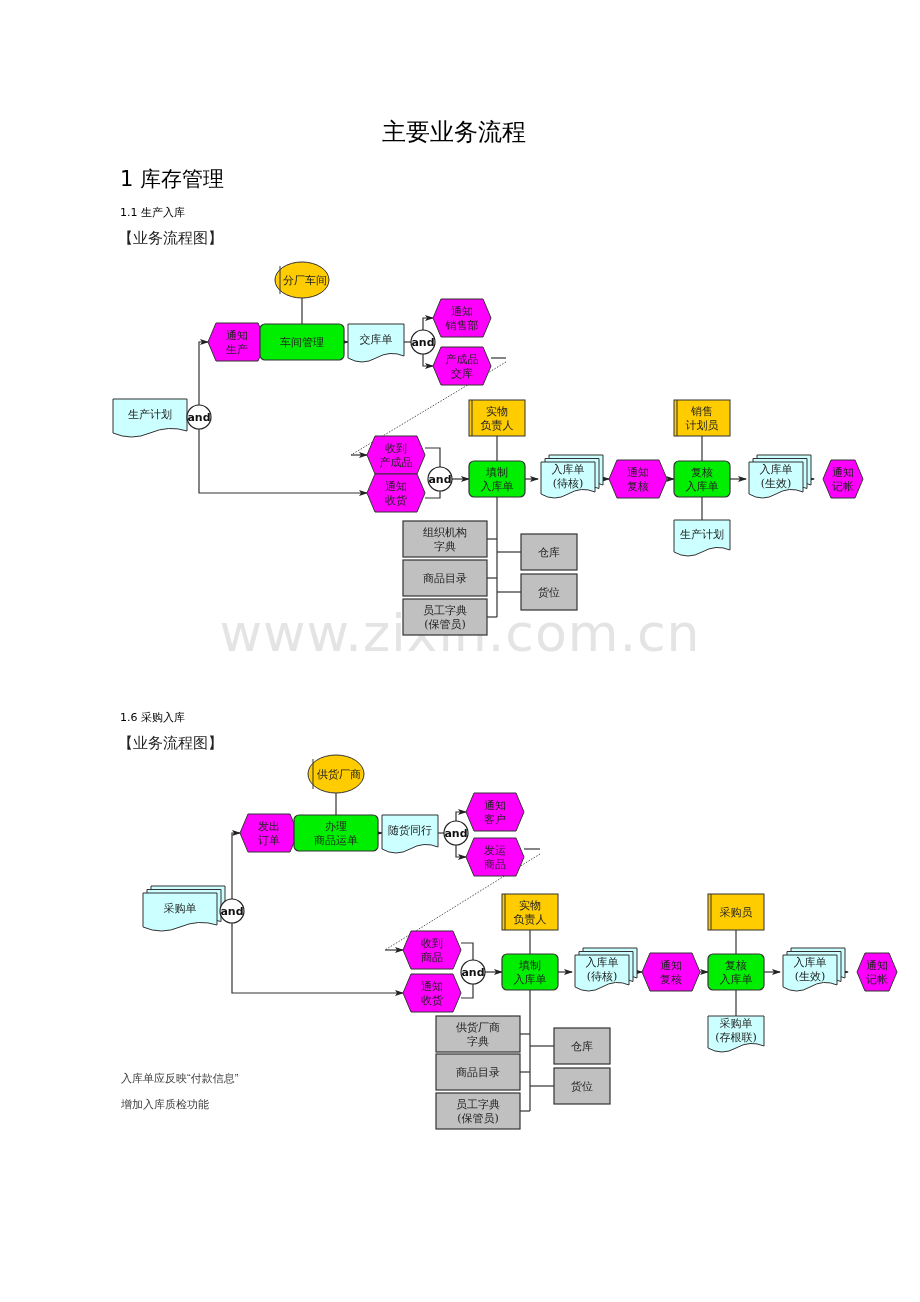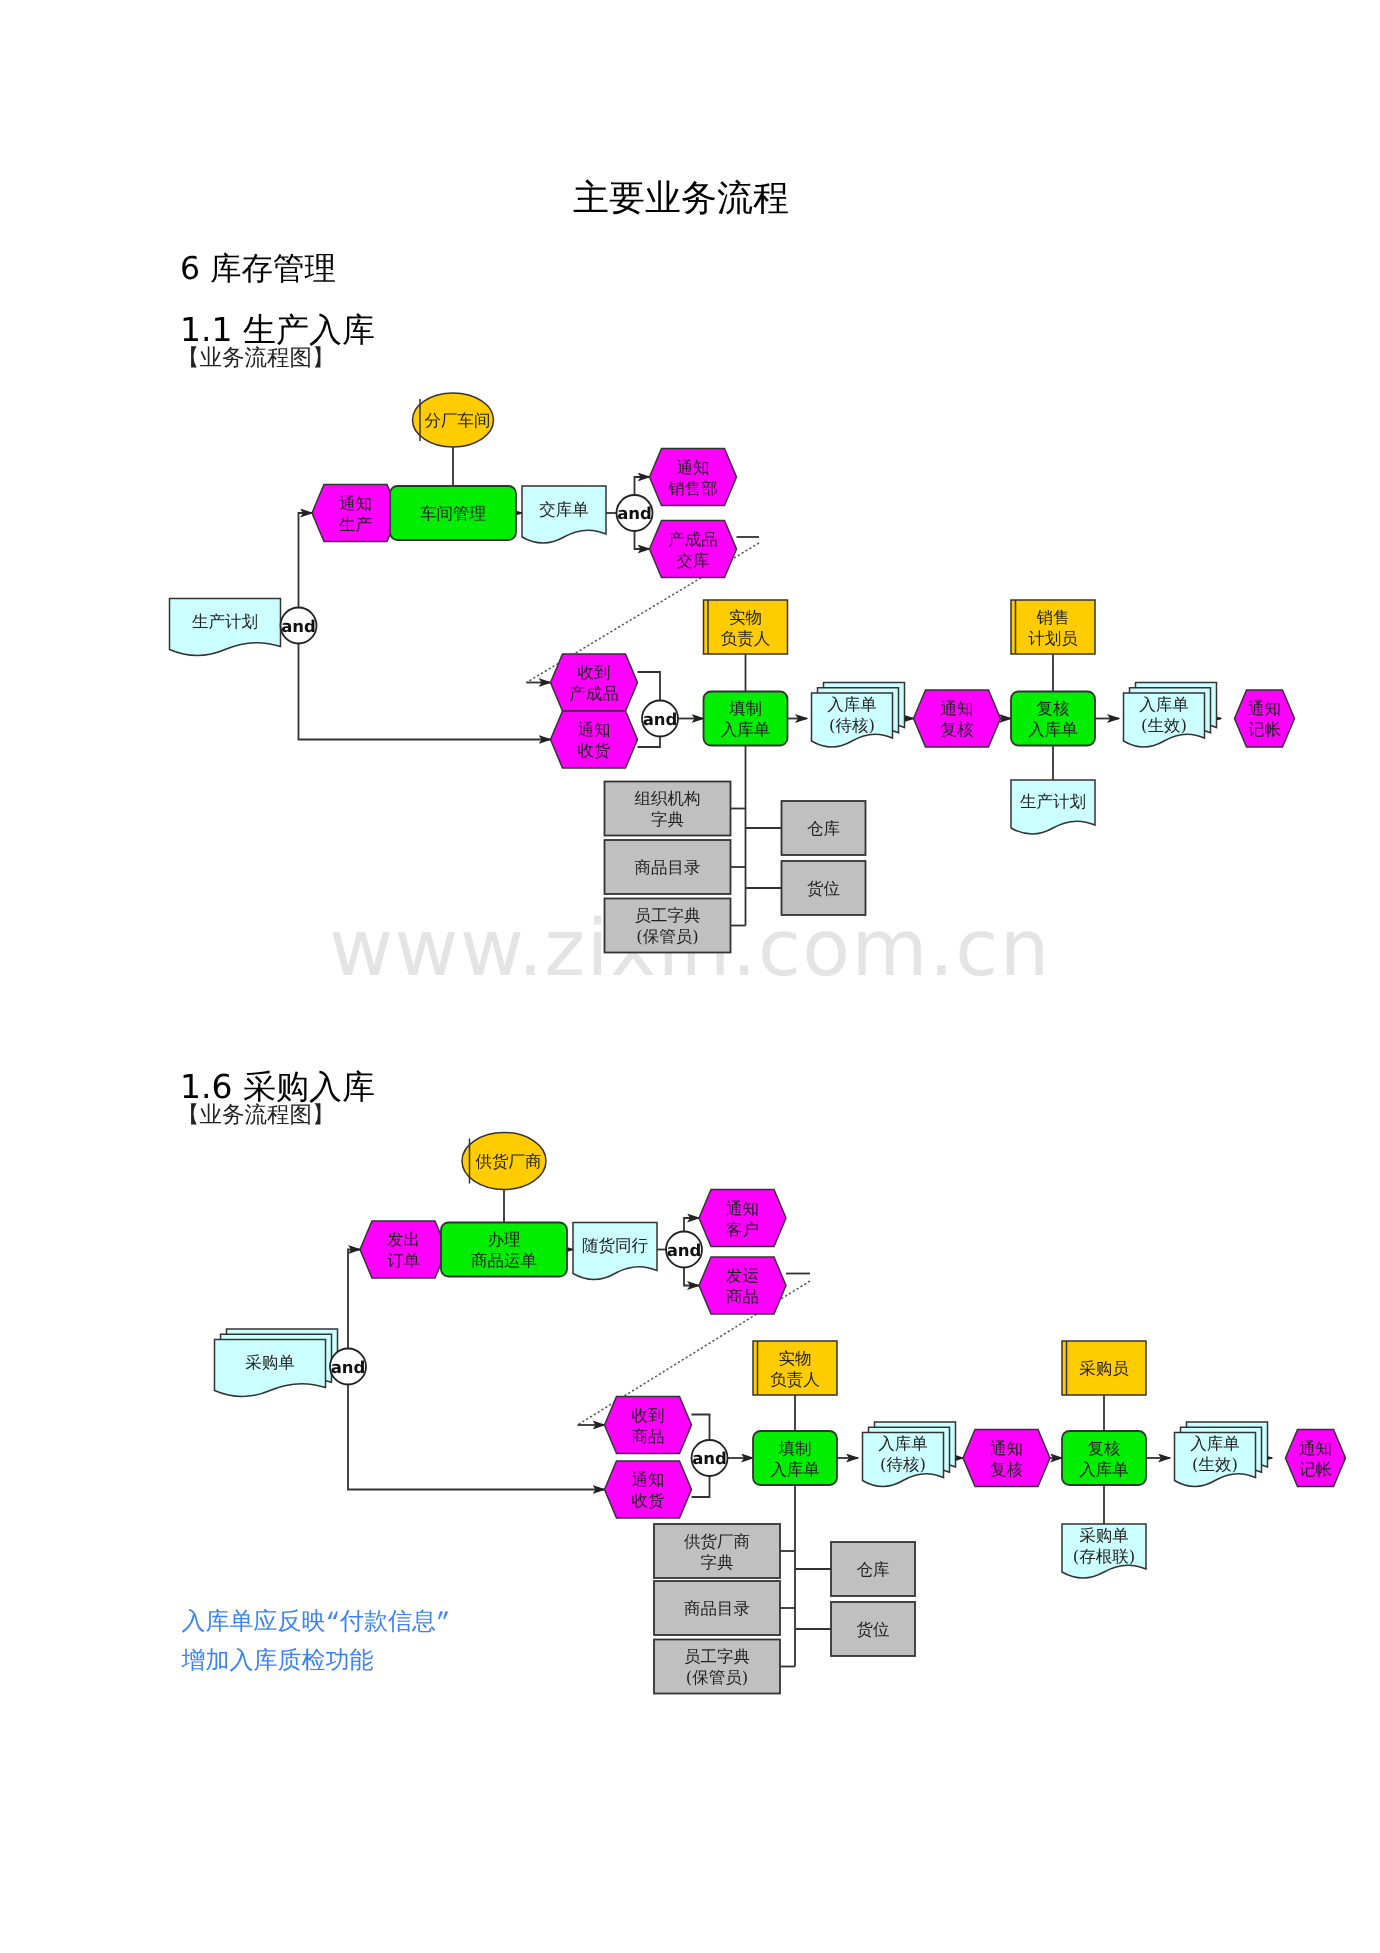--- a/index.html
+++ b/index.html
@@ -1,34 +1,34 @@
 <!DOCTYPE html>
 <html><head>
 <meta charset="utf-8">
 <style>
   html, body { margin: 0; padding: 0; background: #ffffff; }
   body { width: 920px; height: 1302px; position: relative; overflow: hidden;
          font-family: "DejaVu Sans", "Liberation Sans", sans-serif; color: #000; }
   .abs { position: absolute; white-space: nowrap; }
   .doc-title { left: 0; width: 908px; text-align: center; top: 116px; font-size: 24px; }
   .h1 { left: 120px; top: 165px; font-size: 21px; }
-  .h2 { left: 120px; font-size: 22px; }
+  .h2 { left: 120px; font-size: 11px; }
   .sub { left: 118px; font-size: 15px; font-family: Liberation Sans, sans-serif; color: #222; }
-  .note { left: 121px; font-size: 16px; font-family: Liberation Mono, monospace; color: #3b82f6; }
+  .note { left: 121px; font-size: 11px; font-family: Liberation Sans, sans-serif; color: #404040; }
   .watermark { left: 0; width: 920px; text-align: center; top: 603px; font-size: 52px;
                color: #e4e4e4; font-family: "DejaVu Sans", "Liberation Sans", sans-serif; letter-spacing: 1px; }
   svg.diagram { position: absolute; left: 0; }
   svg text { font-family: "DejaVu Serif", "Liberation Serif", serif; font-size: 11px; }
   svg text.andtxt { font-family: "DejaVu Sans", "Liberation Sans", sans-serif; font-weight: bold; font-size: 11px; }
 </style>
 </head>
 <body>
 
 <div class="abs doc-title">主要业务流程</div>
-<div class="abs h1">6  库存管理</div>
+<div class="abs h1">1  库存管理</div>
 
 <div class="abs h2" style="top:205px">1.1  生产入库</div>
 <div class="abs sub" style="top:229px">【业务流程图】</div>
 
 <div class="abs watermark">www.zixin.com.cn</div>
 
 <svg class="diagram" id="diagram-1" style="top:250px" width="920" height="400" viewBox="0 0 920 400">
     <defs>
       <marker id="arrowhead" markerWidth="9" markerHeight="6" refX="8" refY="3" orient="auto" markerUnits="userSpaceOnUse">
         <path d="M0,0 L9,3 L0,6 L2,3 Z" fill="#222"></path>

